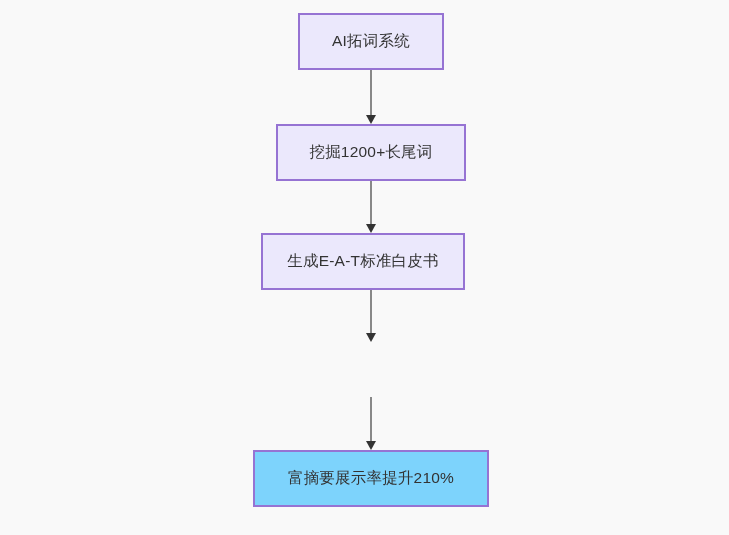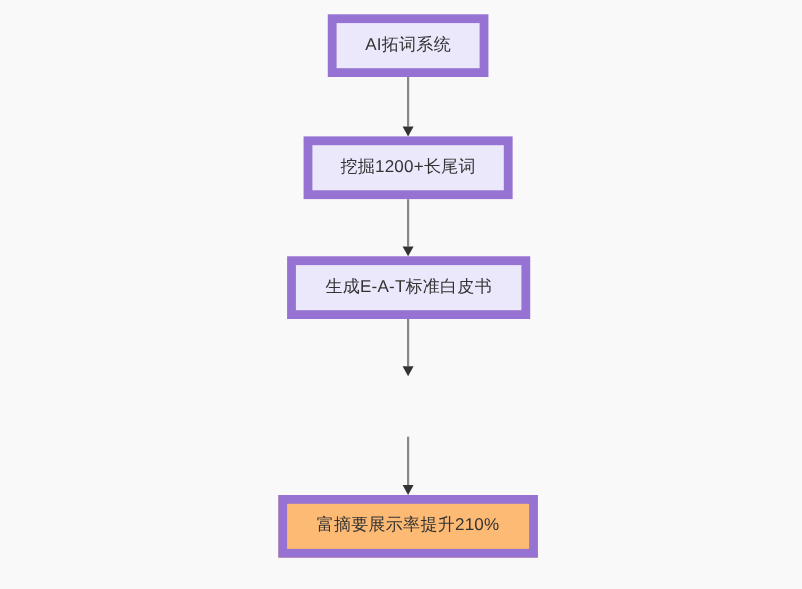--- a/index.html
+++ b/index.html
@@ -17,21 +17,21 @@
   #flowchart {
     position: relative;
     width: 729px;
     height: 535px;
   }
 
   .node {
     position: absolute;
     box-sizing: border-box;
     background: #ebe8fc;
-    border: 8px solid #b91c1c;
+    border: 2px solid #b91c1c;
     color: #333333;
     font-size: 15.5px;
     line-height: 1.2;
     display: flex;
     align-items: center;
     justify-content: center;
     text-align: center;
     letter-spacing: 0.2px;
     white-space: nowrap;
   }
@@ -85,20 +85,20 @@
     <div class="edge-line" style="height: 44px; background: rgb(136, 136, 136);"></div>
     <div class="edge-arrow" style="top: 44px; border-top-color: rgb(51, 51, 51);"></div>
   </div>
 
   <div class="node" style="left: 298px; top: 13px; width: 146px; height: 57px; background: rgb(235, 232, 252); border-color: rgb(150, 115, 211); color: rgb(51, 51, 51);">
     <span class="node-label">AI拓词系统</span>
   </div>
   <div class="node" style="left: 276px; top: 124px; width: 190px; height: 57px; background: rgb(235, 232, 252); border-color: rgb(150, 115, 211); color: rgb(51, 51, 51);">
     <span class="node-label">挖掘1200+长尾词</span>
   </div>
-  <div class="node" style="left: 261px; top: 233px; width: 221px; height: 57px; background: rgb(235, 232, 252); border-color: rgb(150, 115, 211); color: rgb(51, 51, 51);">
+  <div class="node" style="left: 261px; top: 233px; width: 204px; height: 57px; background: rgb(235, 232, 252); border-color: rgb(150, 115, 211); color: rgb(51, 51, 51);">
     <span class="node-label">生成E-A-T标准白皮书</span>
   </div>
-  <div class="node" style="left: 253px; top: 450px; width: 236px; height: 57px; background: #fdba74; border-color: rgb(150, 115, 211); color: rgb(51, 51, 51);">
+  <div class="node" style="left: 253px; top: 450px; width: 236px; height: 57px; background: #7dd3fc; border-color: rgb(150, 115, 211); color: rgb(51, 51, 51);">
     <span class="node-label">富摘要展示率提升210%</span>
   </div>
 
 </div>
 
 </body></html>

